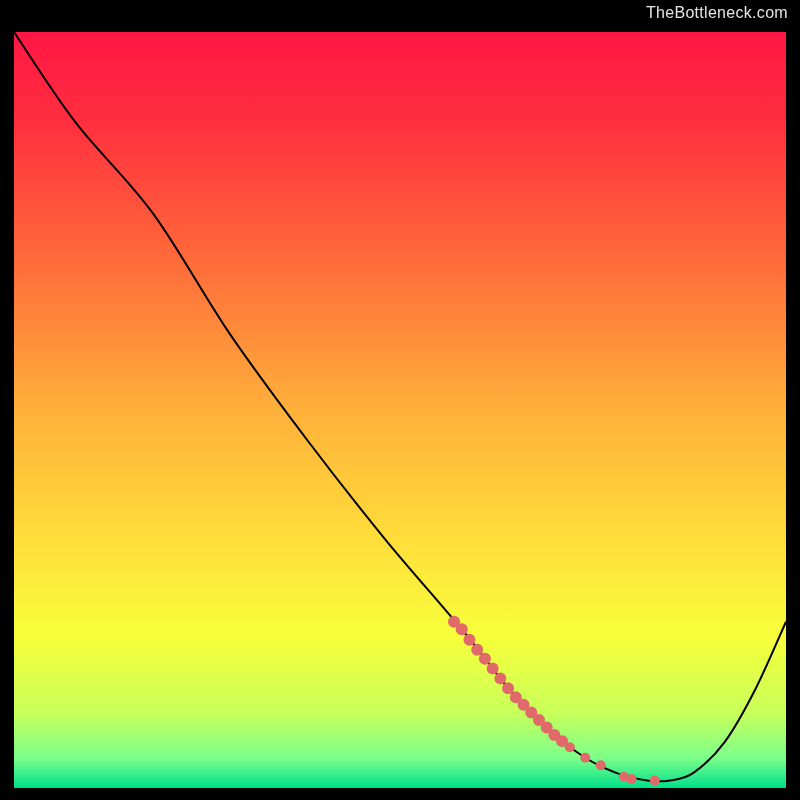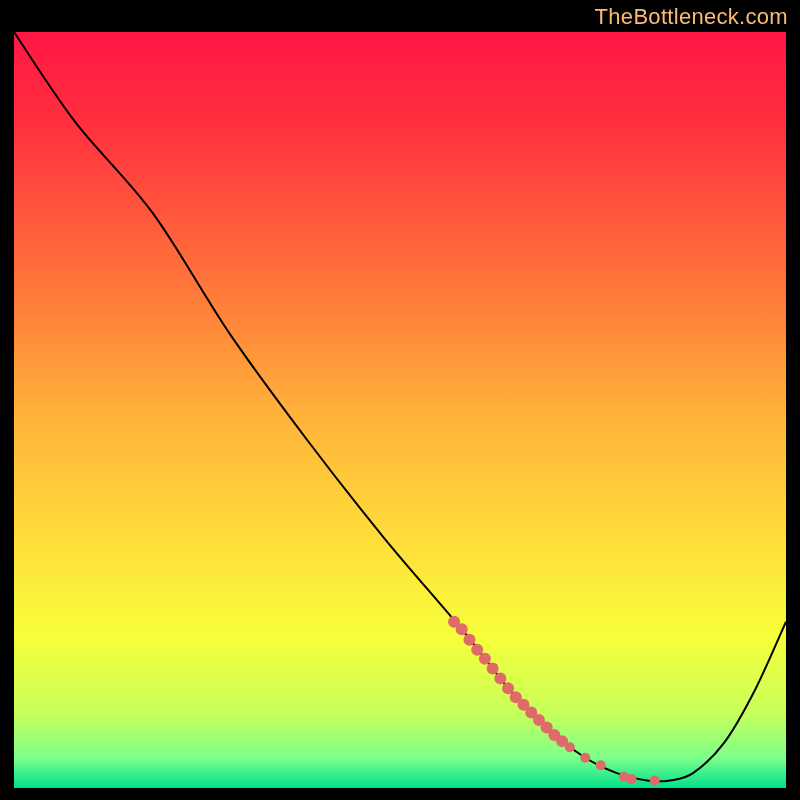--- a/index.html
+++ b/index.html
@@ -8,22 +8,22 @@
     background: #000;
     width: 800px;
     height: 800px;
     position: relative;
     font-family: Arial, Helvetica, sans-serif;
   }
   .attribution {
     position: absolute;
     top: 4px;
     right: 12px;
-    color: #fdba74;
-    font-size: 22px;
+    color: #e5e5e5;
+    font-size: 16px;
     font-weight: 500;
     letter-spacing: 0.3px;
   }
   .plot-frame {
     position: absolute;
     top: 30px;
     left: 12px;
     width: 776px;
     height: 760px;
     background: #000; 

